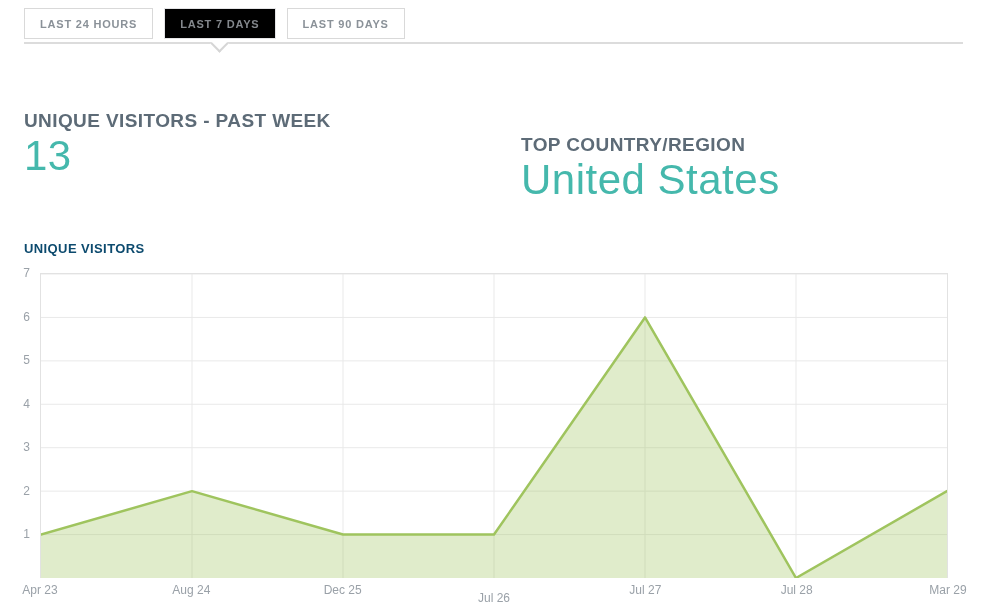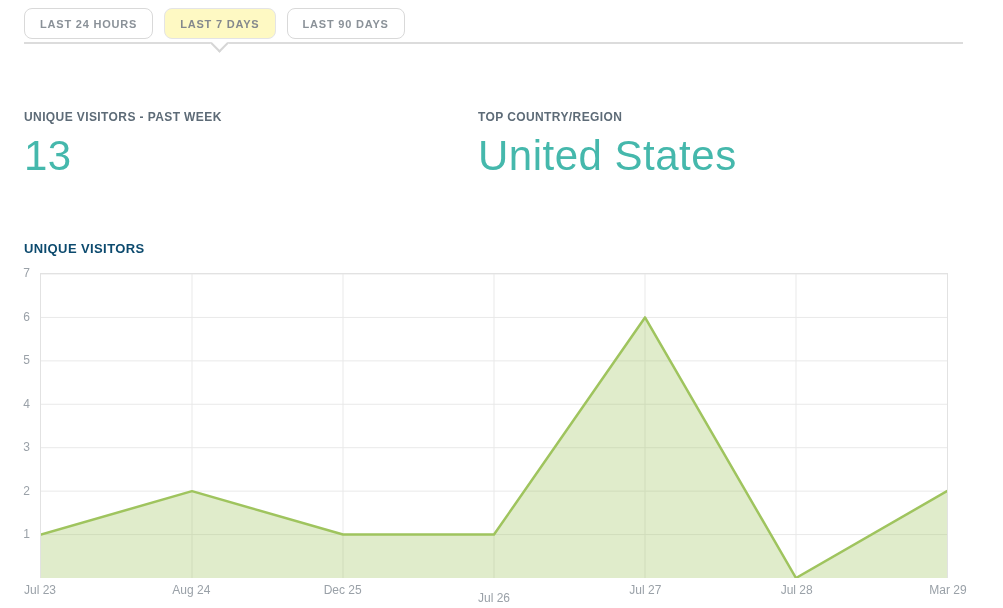--- a/index.html
+++ b/index.html
@@ -4,44 +4,44 @@
 <style>
   * { margin:0; padding:0; box-sizing:border-box; }
   html,body { background:#ffffff; }
   body { font-family:"Liberation Sans","DejaVu Sans",sans-serif; }
   .page { position:relative; width:1003px; height:608px; background:#fff; overflow:hidden; }
 
   
   .tabbar { position:absolute; top:8px; left:24px; display:flex; gap:11px; z-index:3; }
   .tab {
     display:inline-flex; align-items:center; height:31px; padding:0 15px;
-    background:#fff; border:1px solid #d9d9d9; border-radius:8px;
+    background:#fff; border:1px solid #d9d9d9; border-radius:0;
     font-family:inherit; font-size:11px; font-weight:bold; letter-spacing:.8px;
     color:#8a9198; cursor:pointer; white-space:nowrap;
   }
-  .tab.active { background:#fef9c3; border-color:#e4e4e6; color:#84888d; }
+  .tab.active { background:#000000; border-color:#e4e4e6; color:#84888d; }
 
   .divider { position:absolute; top:42px; left:24px; width:939px; height:2px; background:#dcdcdc; z-index:1; }
   .notch {
     position:absolute; top:-5.5px; width:13px; height:13px; background:#fff;
     border-right:2px solid #d6d6d6; border-bottom:2px solid #d6d6d6;
     transform:rotate(45deg); z-index:2;
   }
 
   
   .stat-label {
-    position:absolute; top:110px; font-size:12px; font-weight:bold;
+    position:absolute; top:110px; font-size:19px; font-weight:bold;
     color:#5d6b77; letter-spacing:.4px;
   }
   .stat-value {
     position:absolute; top:128px; font-size:42px; font-weight:300;
     color:#45b8ac; letter-spacing:.5px; line-height:1.35;
   }
   .col-left  { left:24px; }
-  .col-right { left:478px; }
+  .col-right { left:521px;margin-top:24px; }
 
   
   .chart-title {
     position:absolute; top:241px; left:24px; font-size:13px; font-weight:bold;
     color:#0c4a6e; letter-spacing:.4px;
   }
   .plot {
     position:absolute; left:40px; top:273px; width:908px; height:305px;
     border-top:1px solid #e2e2e2; border-left:1px solid #e2e2e2; border-right:1px solid #e2e2e2;
   }
@@ -102,21 +102,21 @@
         <line x1="302.6666666666667" y1="0" x2="302.6666666666667" y2="305" stroke="#e9e9e9" stroke-width="1"></line>
         <line x1="454" y1="0" x2="454" y2="305" stroke="#e9e9e9" stroke-width="1"></line>
         <line x1="605.3333333333334" y1="0" x2="605.3333333333334" y2="305" stroke="#e9e9e9" stroke-width="1"></line>
         <line x1="756.6666666666666" y1="0" x2="756.6666666666666" y2="305" stroke="#e9e9e9" stroke-width="1"></line>
         <polygon points="0,261.42857142857144 151.33333333333334,217.85714285714286 302.6666666666667,261.42857142857144 454,261.42857142857144 605.3333333333334,43.571428571428555 756.6666666666666,305 908,217.85714285714286 908,305 0,305" fill="rgba(159,196,94,0.32)"></polygon>
         <polyline points="0,261.42857142857144 151.33333333333334,217.85714285714286 302.6666666666667,261.42857142857144 454,261.42857142857144 605.3333333333334,43.571428571428555 756.6666666666666,305 908,217.85714285714286" fill="none" stroke="#9fc45e" stroke-width="2.5" stroke-linejoin="round" stroke-linecap="round"></polyline>
       </svg>
   </div>
 
   <div class="x-axis" id="x-axis">
-      <div class="x-tick" style="left: 40px;">Jul 23</div>
+      <div class="x-tick" style="left: 40px;">Apr 23</div>
       <div class="x-tick" style="left: 191.333px;">Aug 24</div>
       <div class="x-tick" style="left: 342.667px;">Dec 25</div>
       <div class="x-tick" style="left: 494px; margin-top: 8px;">Jul 26</div>
       <div class="x-tick" style="left: 645.333px;">Jul 27</div>
       <div class="x-tick" style="left: 796.667px;">Jul 28</div>
       <div class="x-tick" style="left: 948px;">Mar 29</div>
     </div>
 
 </div>
 

